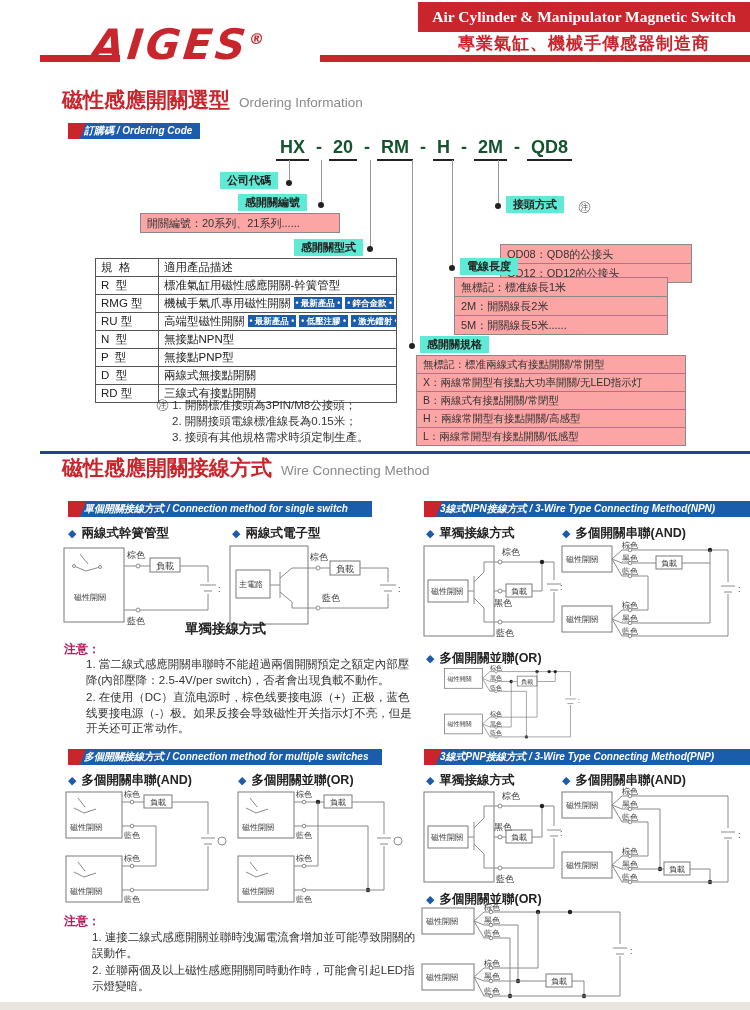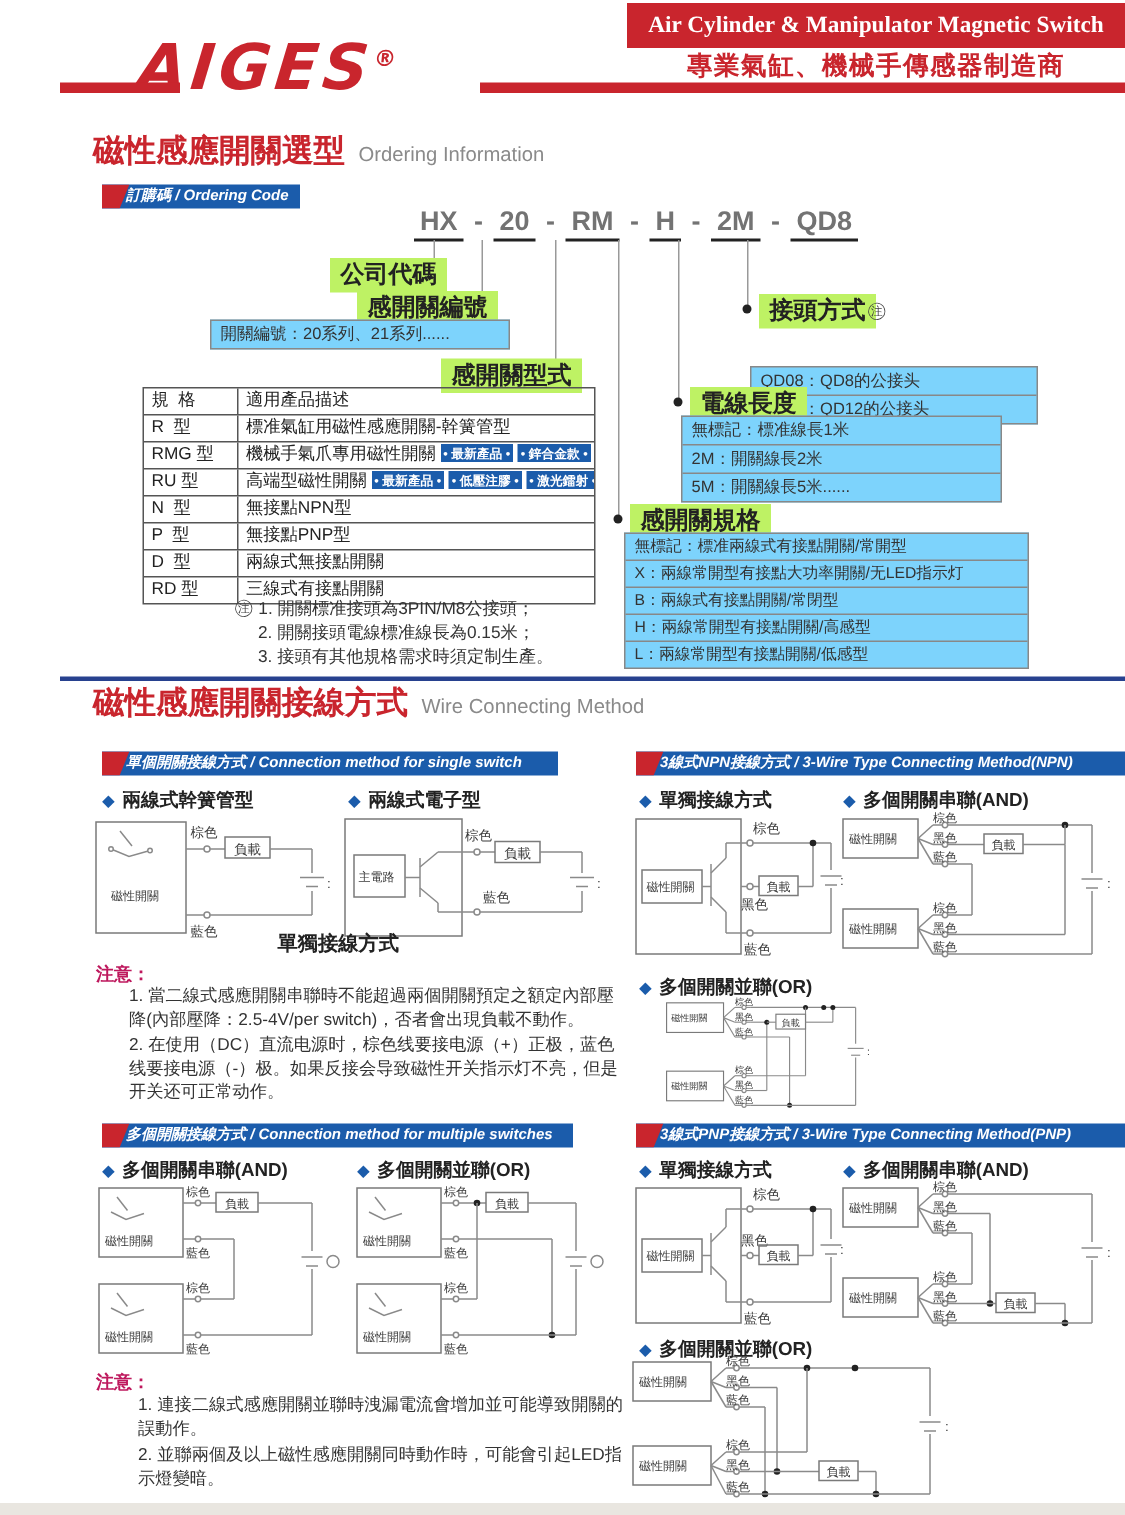--- a/index.html
+++ b/index.html
@@ -18,26 +18,26 @@
           font-size:17px;text-align:center;letter-spacing:1px;line-height:24px;}
   
   .sec-title-zh{color:#c9252d;font-weight:bold;font-size:21px;}
   .sec-title-en{color:#8a8a8a;font-size:13.5px;margin-left:9px;font-weight:normal;}
   
   .bluebanner{background:#1b5cab;color:#fff;font-size:10px;font-weight:bold;font-style:italic;
               line-height:16px;height:16px;padding:0 8px 0 16px;white-space:nowrap;overflow:hidden;}
   .bluebanner::before{content:"";position:absolute;left:-5px;top:0;width:20px;height:100%;
               background:#c9252d;transform:skewX(-22deg);}
   
-  #code-row{left:276px;top:137px;display:flex;gap:7px;font-weight:bold;font-size:18px;color:#737373;}
+  #code-row{left:276px;top:137px;display:flex;gap:7px;font-weight:bold;font-size:18px;color:#14532d;}
   #code-row .u{border-bottom:2px solid #222;padding:0 4px 1px 4px;}
   .vline{width:1px;background:#999;}
   .dot{width:6px;height:6px;border-radius:50%;background:#222;}
-  .chip{background:#bef264;color:#222;font-weight:bold;font-size:16px;padding:1px 7px;white-space:nowrap;}
-  .obox{background:#7dd3fc;border:1px solid #888;font-size:11px;color:#333;}
+  .chip{background:#5eead4;color:#222;font-weight:bold;font-size:11px;padding:1px 7px;white-space:nowrap;}
+  .obox{background:#fca5a5;border:1px solid #888;font-size:11px;color:#333;}
   .obox .orow{height:18px;line-height:18px;padding-left:6px;border-bottom:1px solid #888;white-space:nowrap;overflow:hidden;}
   .obox .orow:last-child{border-bottom:none;}
   .notemark{font-size:13px;color:#444;}
   
   #type-table{left:95px;top:258px;width:300px;border:1px solid #555;font-size:11.5px;color:#222;}
   .trow{display:flex;border-bottom:1px solid #555;height:17px;line-height:17px;}
   .trow:last-child{border-bottom:none;}
   .tc1{width:52px;border-right:1px solid #555;padding:0 5px;display:flex;justify-content:space-between;white-space:pre;}
   .tc2{flex:1;padding:0 5px;white-space:nowrap;overflow:hidden;}
   .badge{display:inline-block;background:#1b5cab;color:#fff;font-size:8.5px;line-height:12px;

